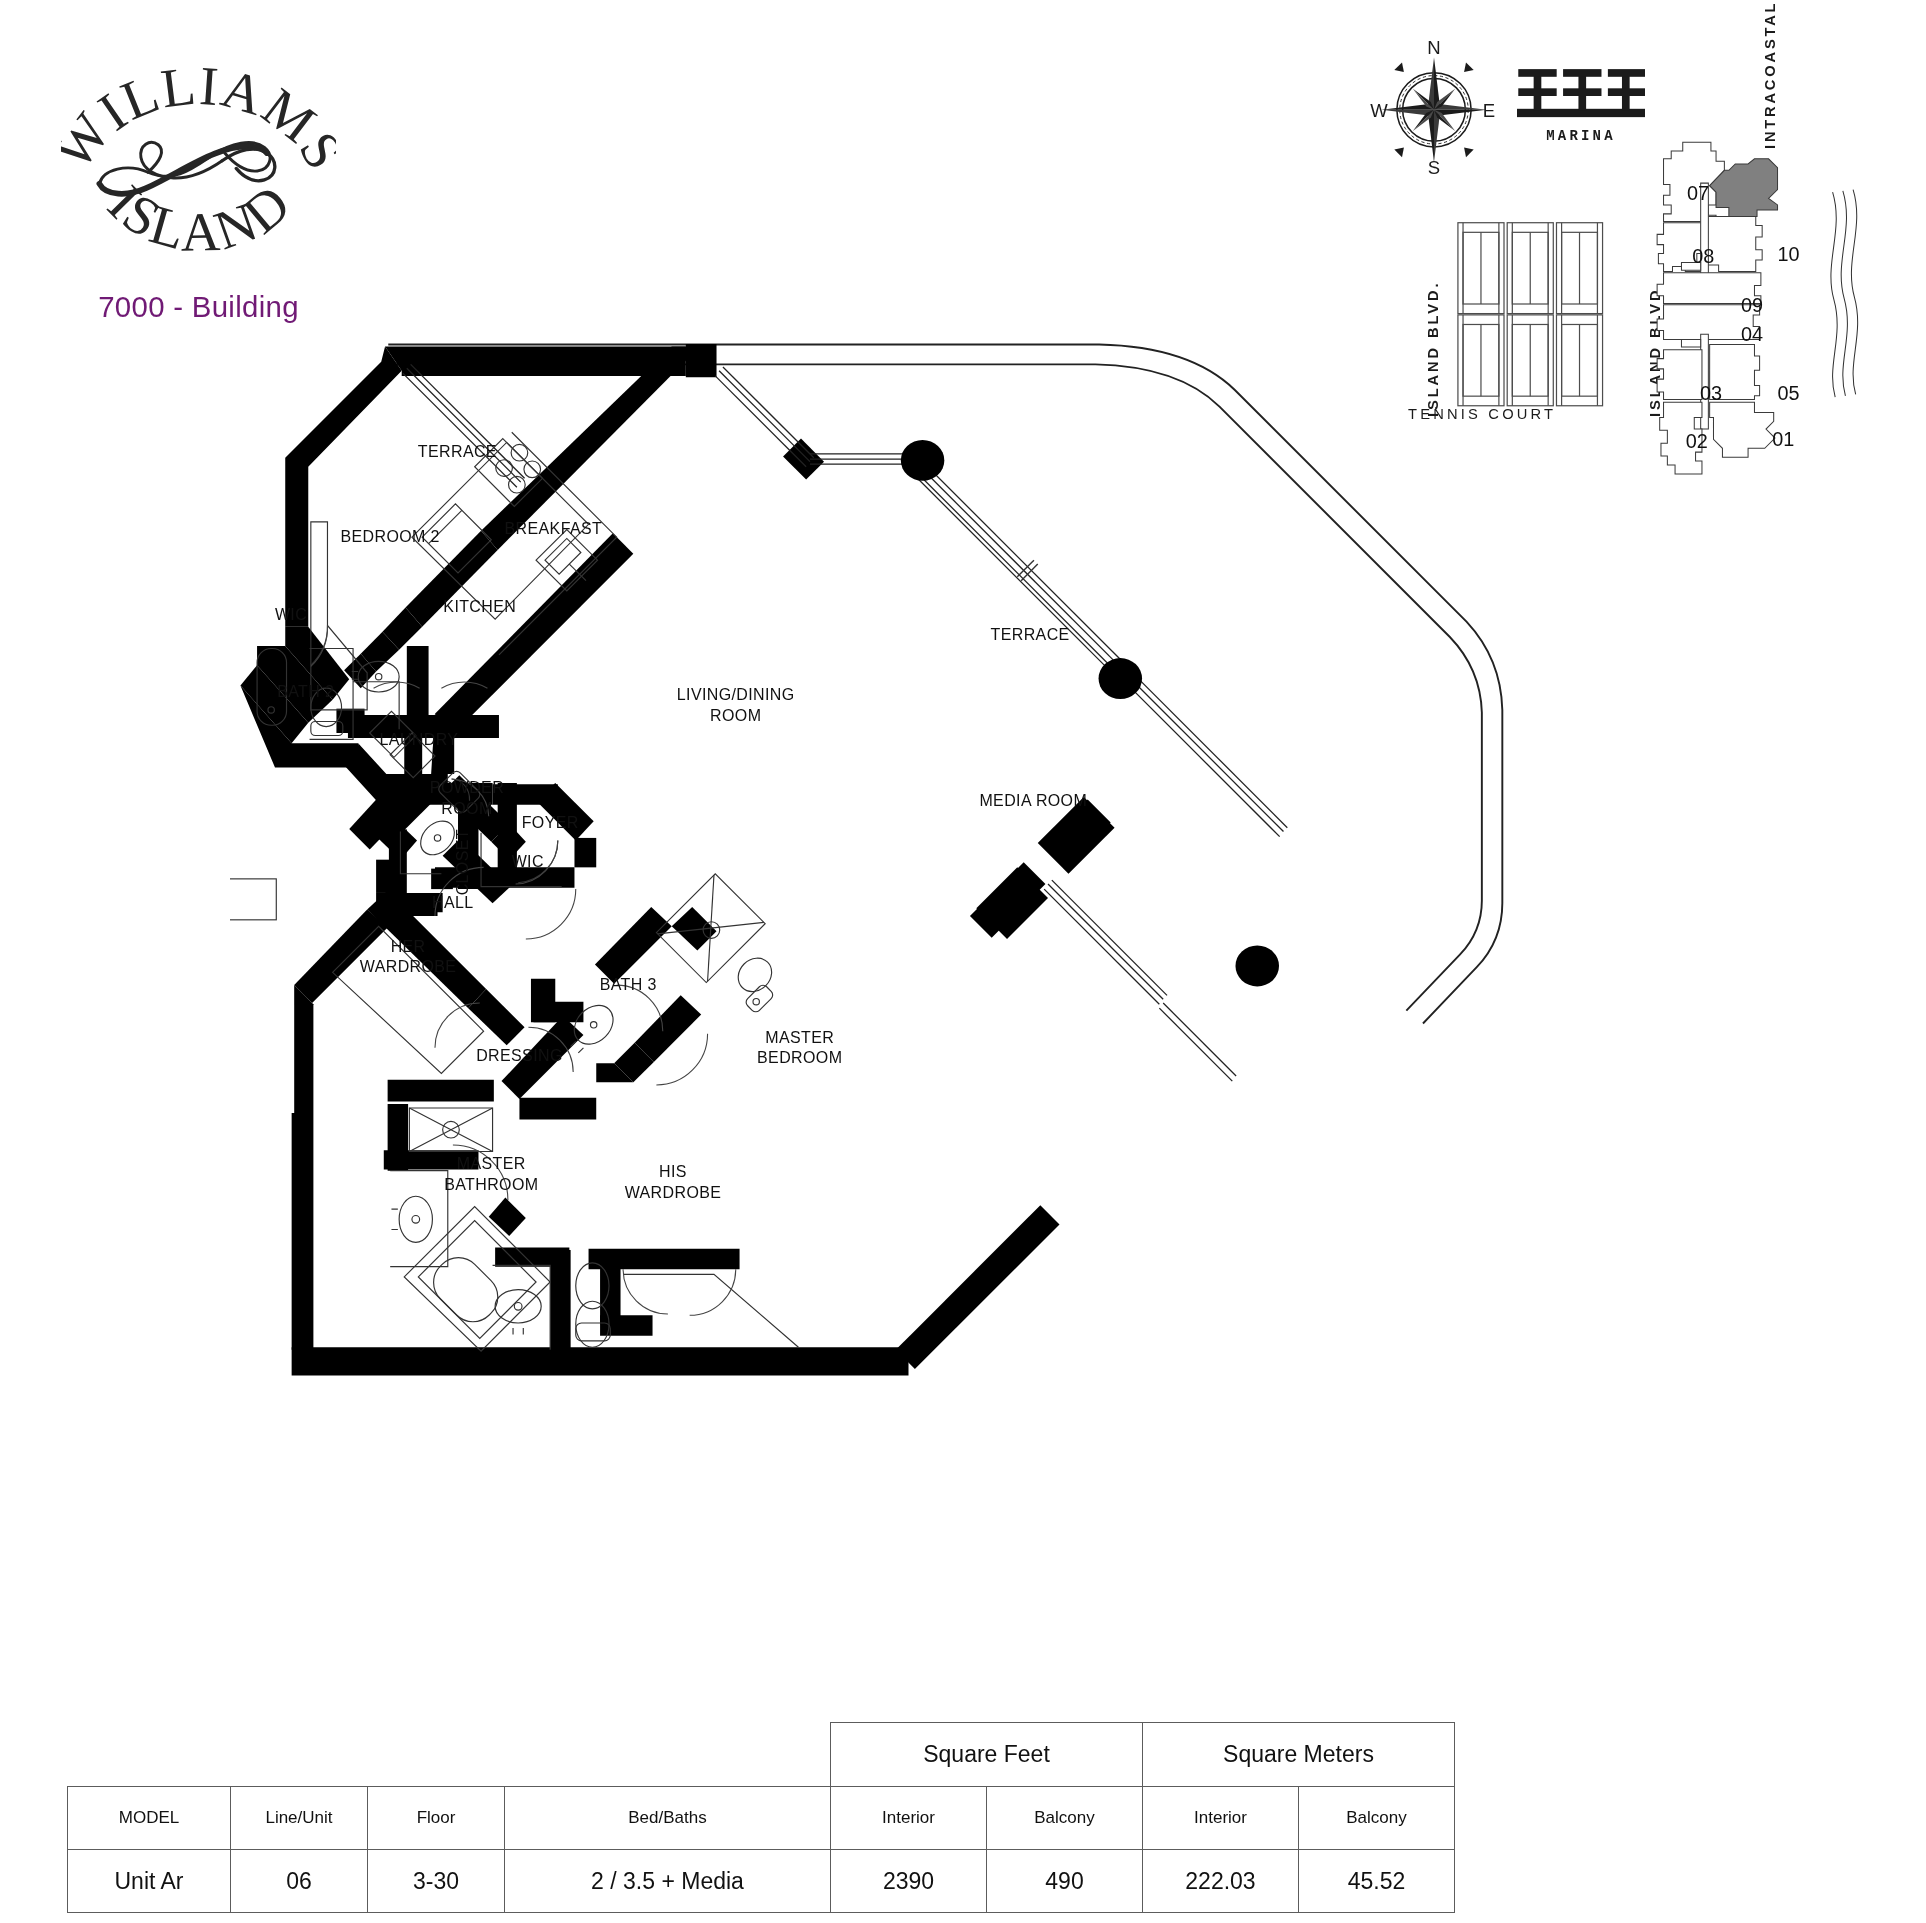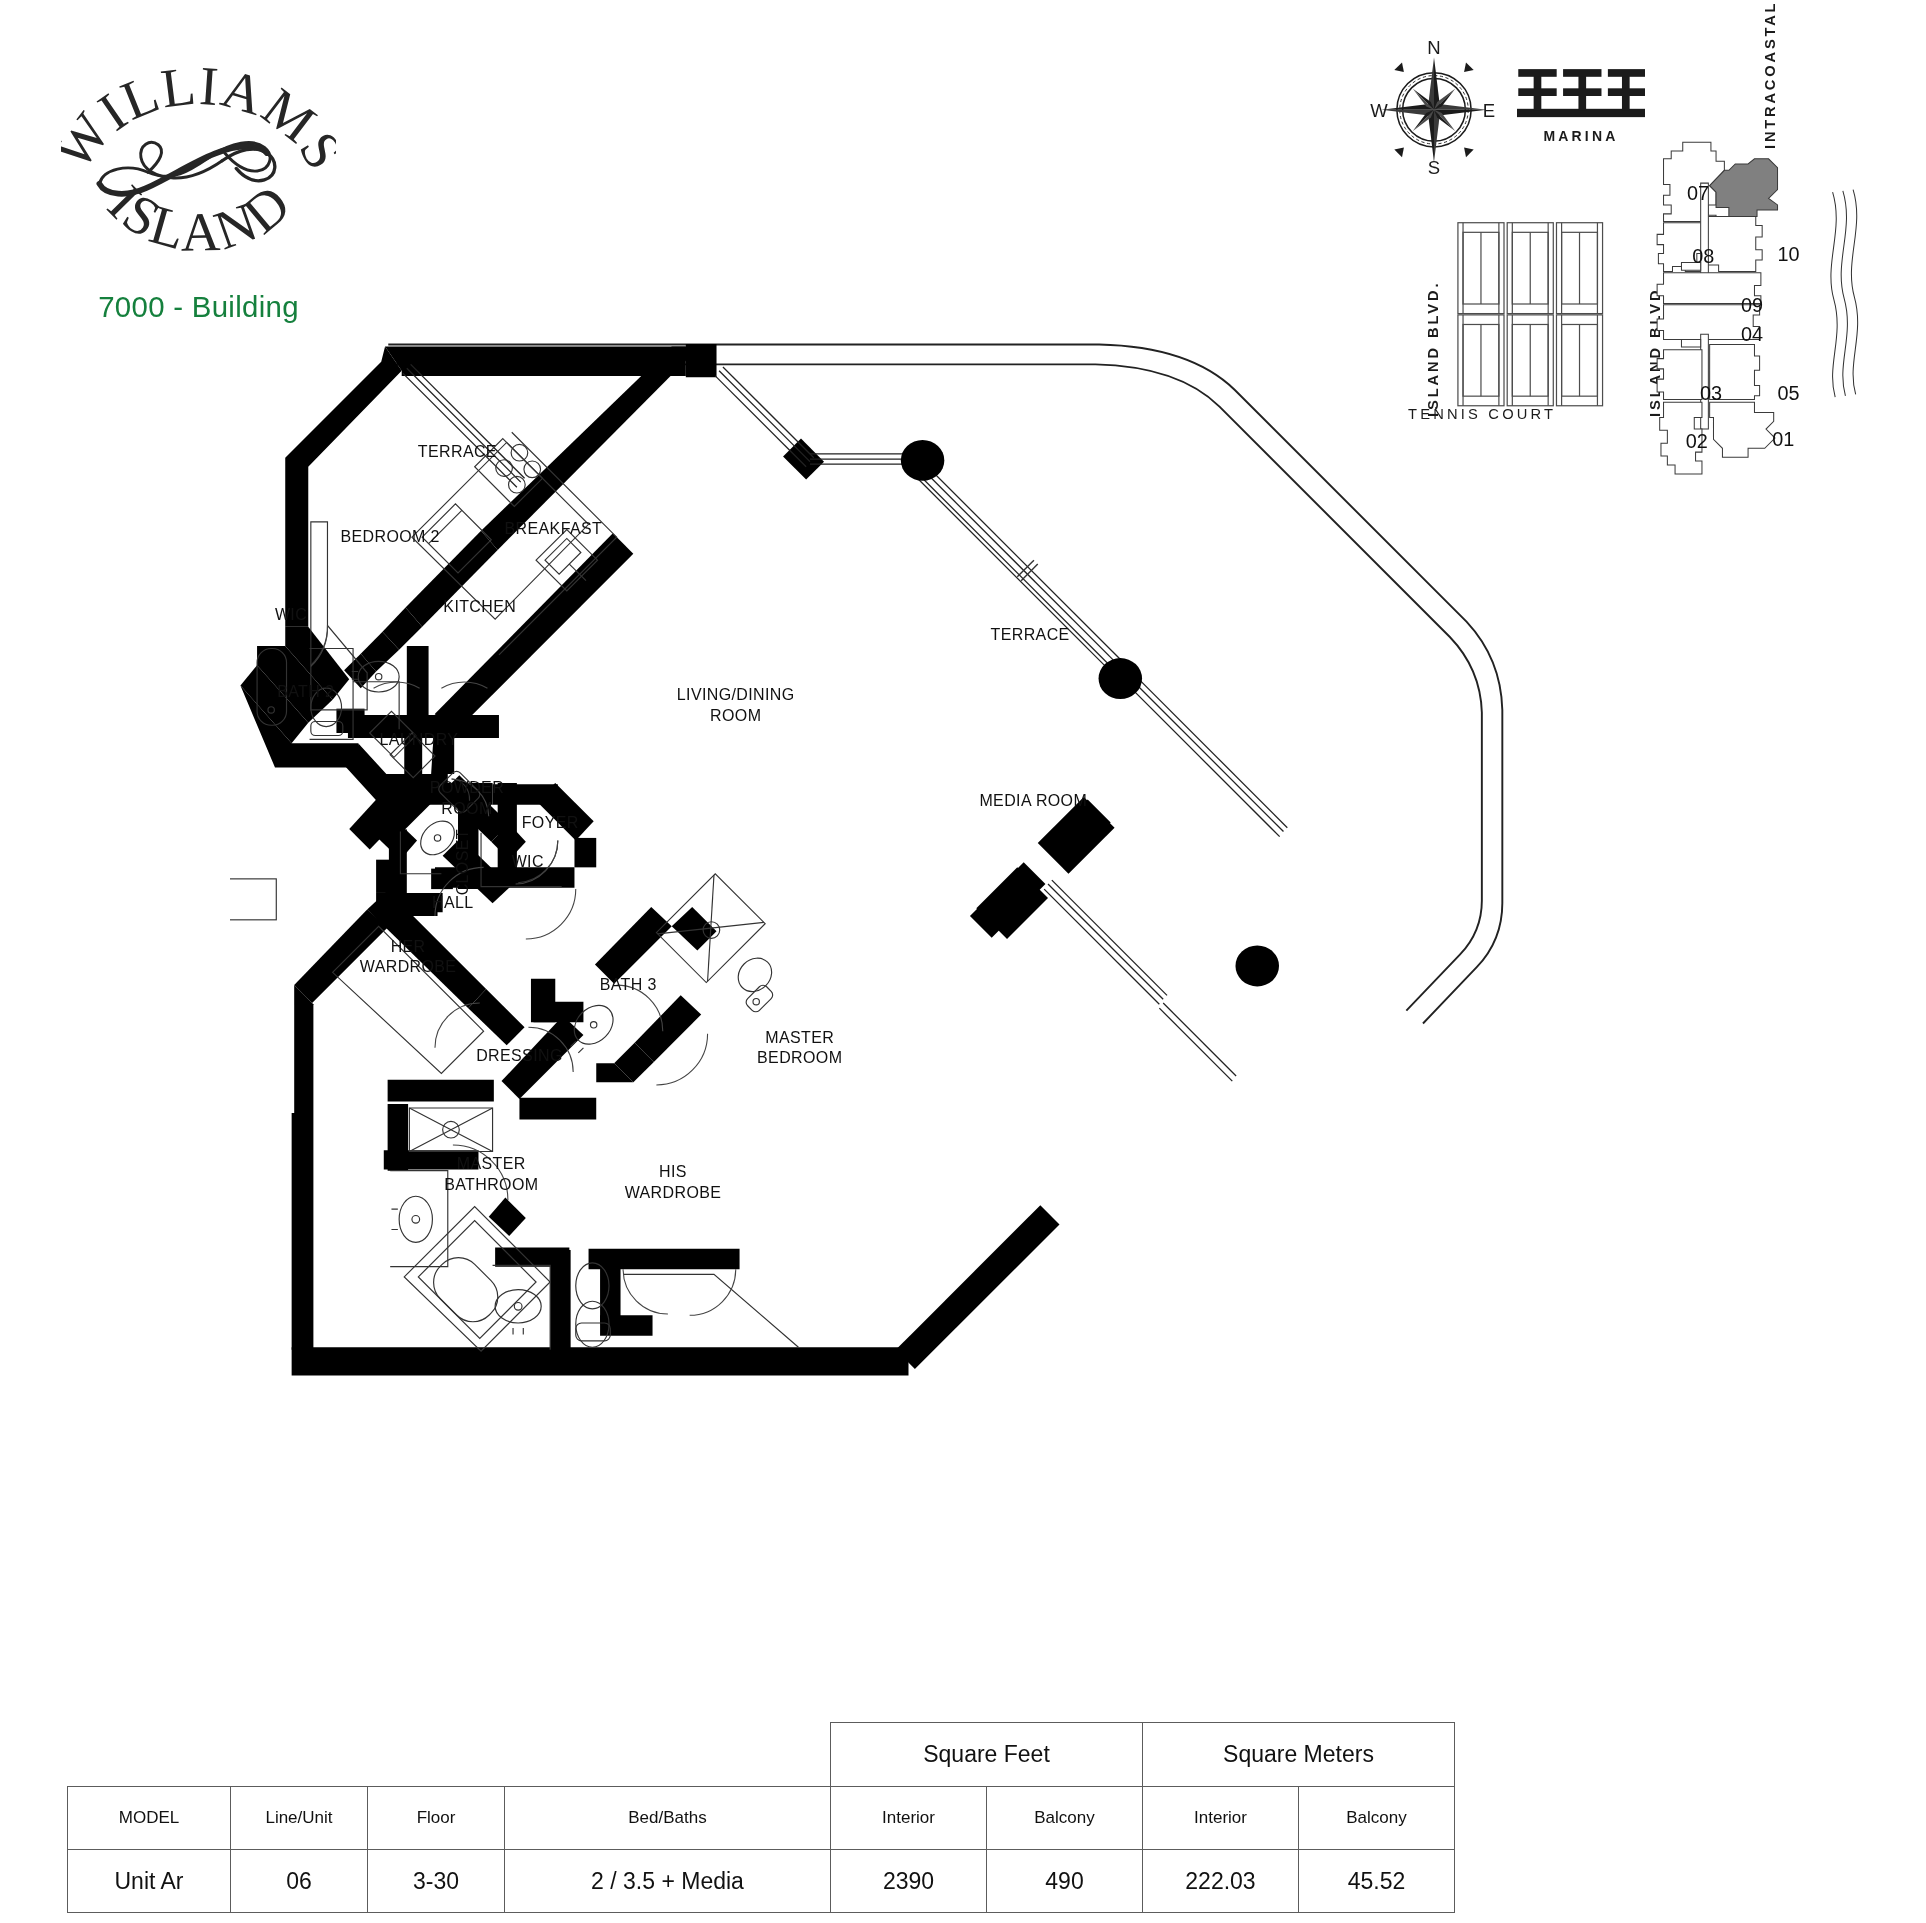--- a/index.html
+++ b/index.html
@@ -10,29 +10,29 @@
     color:#111111;
     -webkit-font-smoothing:antialiased;
   }
   .page{position:absolute;inset:0;}
 
   
   #brand-logo{position:absolute;left:61px;top:48px;width:275px;height:237px;}
   #brand-logo svg{display:block;}
   .logo-sub{
     position:absolute;left:0;top:242px;width:275px;text-align:center;
-    font-size:29.4px;letter-spacing:0.3px;color:#15803d;
+    font-size:29.4px;letter-spacing:0.3px;color:#701a75;
   }
 
   
   #compass{position:absolute;left:1370px;top:38px;width:128px;height:141px;}
   #marina-logo{position:absolute;left:1517px;top:64px;width:128px;height:83px;}
   .marina-word{
     position:absolute;left:0;top:64px;width:128px;text-align:center;
-    font-size:14px;letter-spacing:3.2px;font-weight:600;color:#1b1b1b;
+    font-size:14px;letter-spacing:3.2px;font-weight:600;color:#1b1b1b;font-family:Liberation Mono, monospace;
   }
 
   
   #tennis-block{position:absolute;left:1408px;top:192px;width:256px;height:256px;}
   .blvd-label{
     position:absolute;font-size:14.7px;letter-spacing:2.9px;font-weight:700;color:#1b1b1b;
     white-space:nowrap;transform-origin:left top;
   }
   #blvd-left{left:16.6px;top:225px;transform:rotate(-90deg);}
   #blvd-right{left:239px;top:225px;transform:rotate(-90deg);}

